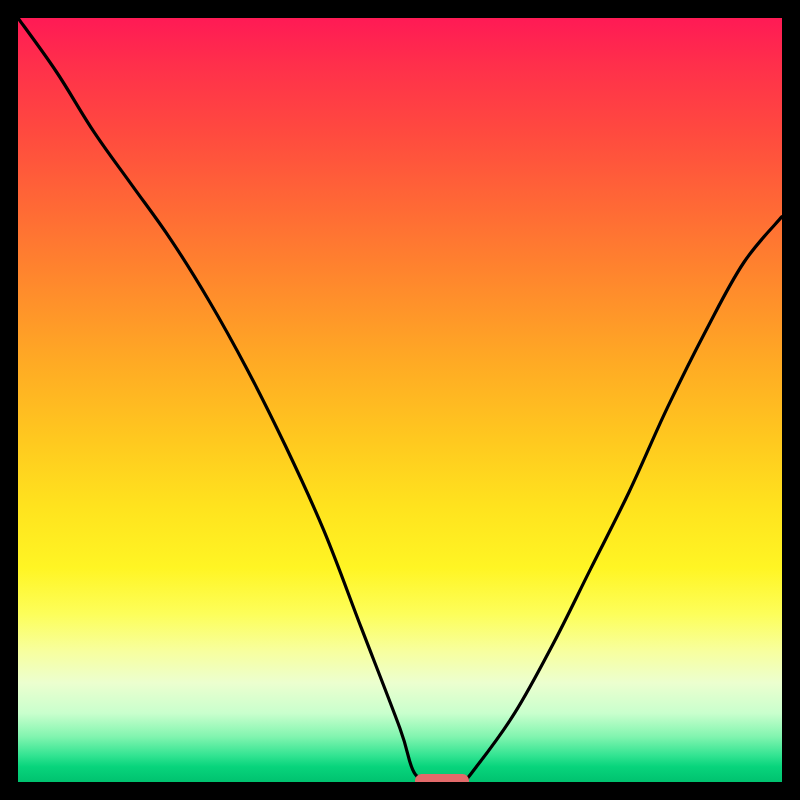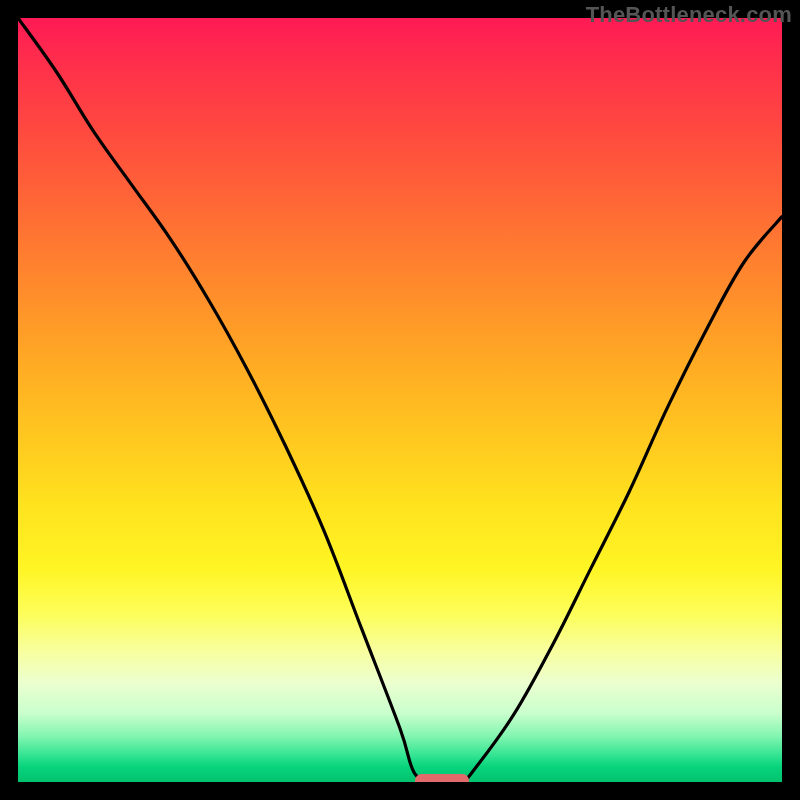--- a/index.html
+++ b/index.html
@@ -76,21 +76,20 @@
     border-radius: 999px;
     height: 13px;
     z-index: 20;
   }
 </style>
 </head>
 <body>
 
 <div class="frame">
 
-  <div class="watermark">TheBottleneck.com</div>
 
   <div class="plot-area">
 
     <div class="gradient"></div>
 
     <svg class="curve" viewBox="0 0 764 764" preserveAspectRatio="none">
       <path fill="none" stroke="#000000" stroke-width="3.2" stroke-linecap="round" d="M 0.0 0.0 C 6.9 9.6, 24.4 32.9, 38.2 53.5 C 52.0 74.1, 62.6 94.0, 76.4 114.6 C 90.2 135.2, 100.8 148.8, 114.6 168.1 C 128.4 187.3, 139.0 200.9, 152.8 221.6 C 166.6 242.2, 177.2 259.3, 191.0 282.7 C 204.8 306.1, 215.4 325.3, 229.2 351.4 C 243.0 377.6, 253.6 399.0, 267.4 427.8 C 281.2 456.7, 291.8 478.9, 305.6 511.9 C 319.4 544.9, 330.0 575.4, 343.8 611.2 C 357.6 647.0, 372.4 684.4, 382.0 710.5 C 391.6 736.6, 390.4 746.7, 397.3 756.4 C 404.2 766.0, 411.9 762.6, 420.2 764.0 C 428.5 765.4, 436.2 766.8, 443.1 764.0 C 450.0 761.2, 448.8 761.1, 458.4 748.7 C 468.0 736.3, 482.8 717.2, 496.6 695.2 C 510.4 673.2, 521.0 652.6, 534.8 626.5 C 548.6 600.4, 559.2 577.6, 573.0 550.1 C 586.8 522.6, 597.4 502.6, 611.2 473.7 C 625.0 444.8, 635.6 418.5, 649.4 389.6 C 663.2 360.8, 673.8 339.4, 687.6 313.2 C 701.4 287.1, 712.0 265.1, 725.8 244.5 C 739.6 223.9, 757.1 206.9, 764.0 198.6"></path>
     </svg>
 
     <div class="pill" style="left: 397.28px; width: 53.48px; top: 756px; background: rgb(226, 106, 106);"></div>

